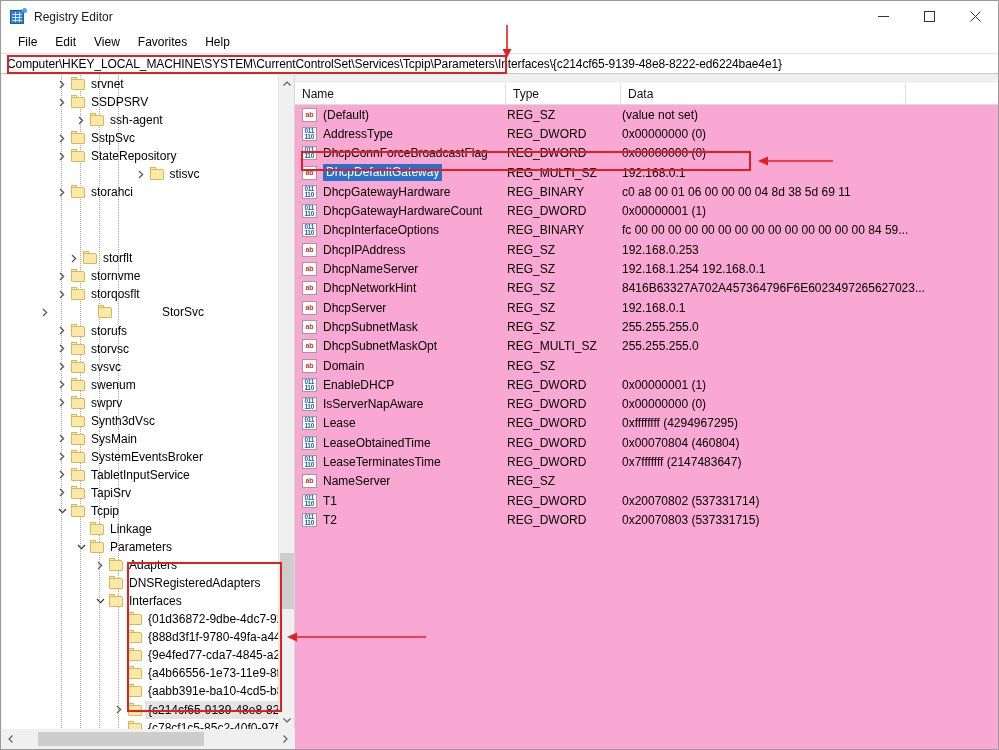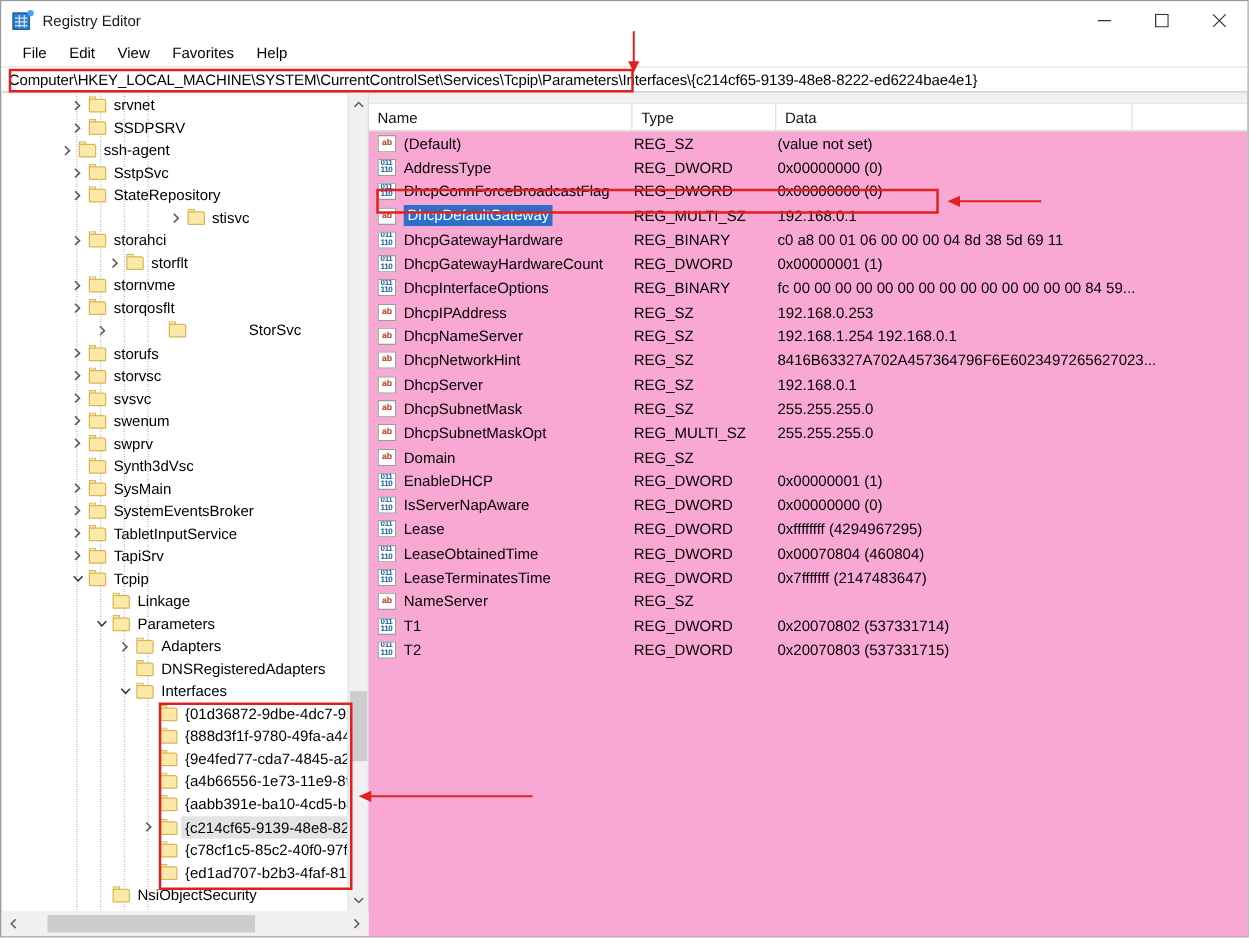--- a/index.html
+++ b/index.html
@@ -433,21 +433,21 @@
             <svg width="6" height="9" viewBox="0 0 6 9">
               <polyline points="1,1 4.6,4.5 1,8" fill="none" stroke="#5a5a5a" stroke-width="1.3"></polyline>
             </svg>
           </div>
           <div class="folder">
             <div class="tab"></div>
             <div class="body"></div>
           </div>
           <span class="tnode-label">SSDPSRV</span>
         </div>
-        <div class="tree-row" style="padding-left: 44px;">
+        <div class="tree-row" style="padding-left: 71px;">
           <div class="expander">
             <svg width="6" height="9" viewBox="0 0 6 9">
               <polyline points="1,1 4.6,4.5 1,8" fill="none" stroke="#5a5a5a" stroke-width="1.3"></polyline>
             </svg>
           </div>
           <div class="folder">
             <div class="tab"></div>
             <div class="body"></div>
           </div>
           <span class="tnode-label">ssh-agent</span>
@@ -493,21 +493,21 @@
             <svg width="6" height="9" viewBox="0 0 6 9">
               <polyline points="1,1 4.6,4.5 1,8" fill="none" stroke="#5a5a5a" stroke-width="1.3"></polyline>
             </svg>
           </div>
           <div class="folder">
             <div class="tab"></div>
             <div class="body"></div>
           </div>
           <span class="tnode-label">storahci</span>
         </div>
-        <div class="tree-row" style="padding-left: 82px;">
+        <div class="tree-row" style="padding-left: 64px; margin-top: 48px;">
           <div class="expander">
             <svg width="6" height="9" viewBox="0 0 6 9">
               <polyline points="1,1 4.6,4.5 1,8" fill="none" stroke="#5a5a5a" stroke-width="1.3"></polyline>
             </svg>
           </div>
           <div class="folder">
             <div class="tab"></div>
             <div class="body"></div>
           </div>
           <span class="tnode-label">storflt</span>
@@ -529,21 +529,21 @@
             <svg width="6" height="9" viewBox="0 0 6 9">
               <polyline points="1,1 4.6,4.5 1,8" fill="none" stroke="#5a5a5a" stroke-width="1.3"></polyline>
             </svg>
           </div>
           <div class="folder">
             <div class="tab"></div>
             <div class="body"></div>
           </div>
           <span class="tnode-label">storqosflt</span>
         </div>
-        <div class="tree-row" style="padding-left: 72px; gap: 44px;">
+        <div class="tree-row" style="padding-left: 35px; gap: 44px;">
           <div class="expander">
             <svg width="6" height="9" viewBox="0 0 6 9">
               <polyline points="1,1 4.6,4.5 1,8" fill="none" stroke="#5a5a5a" stroke-width="1.3"></polyline>
             </svg>
           </div>
           <div class="folder">
             <div class="tab"></div>
             <div class="body"></div>
           </div>
           <span class="tnode-label">StorSvc</span>

